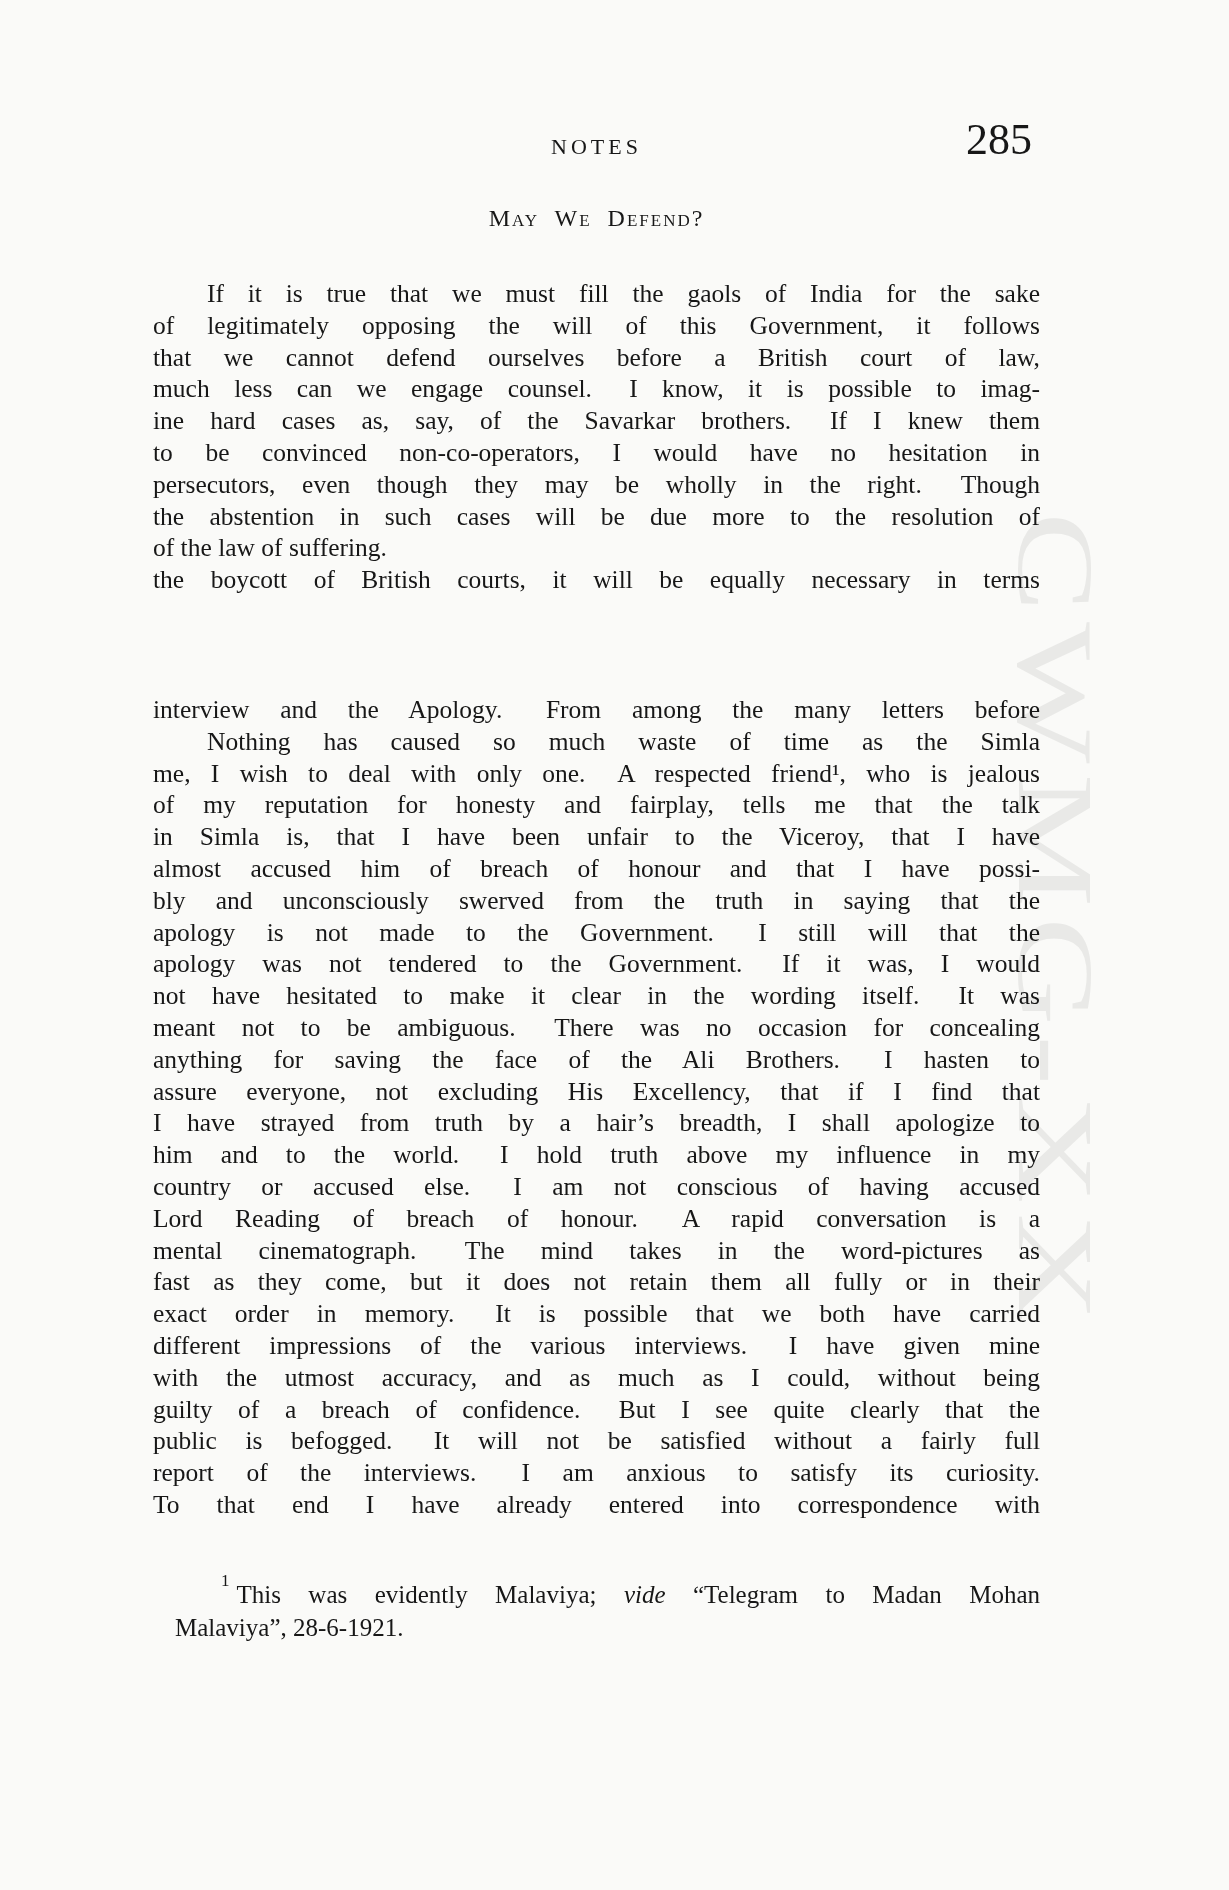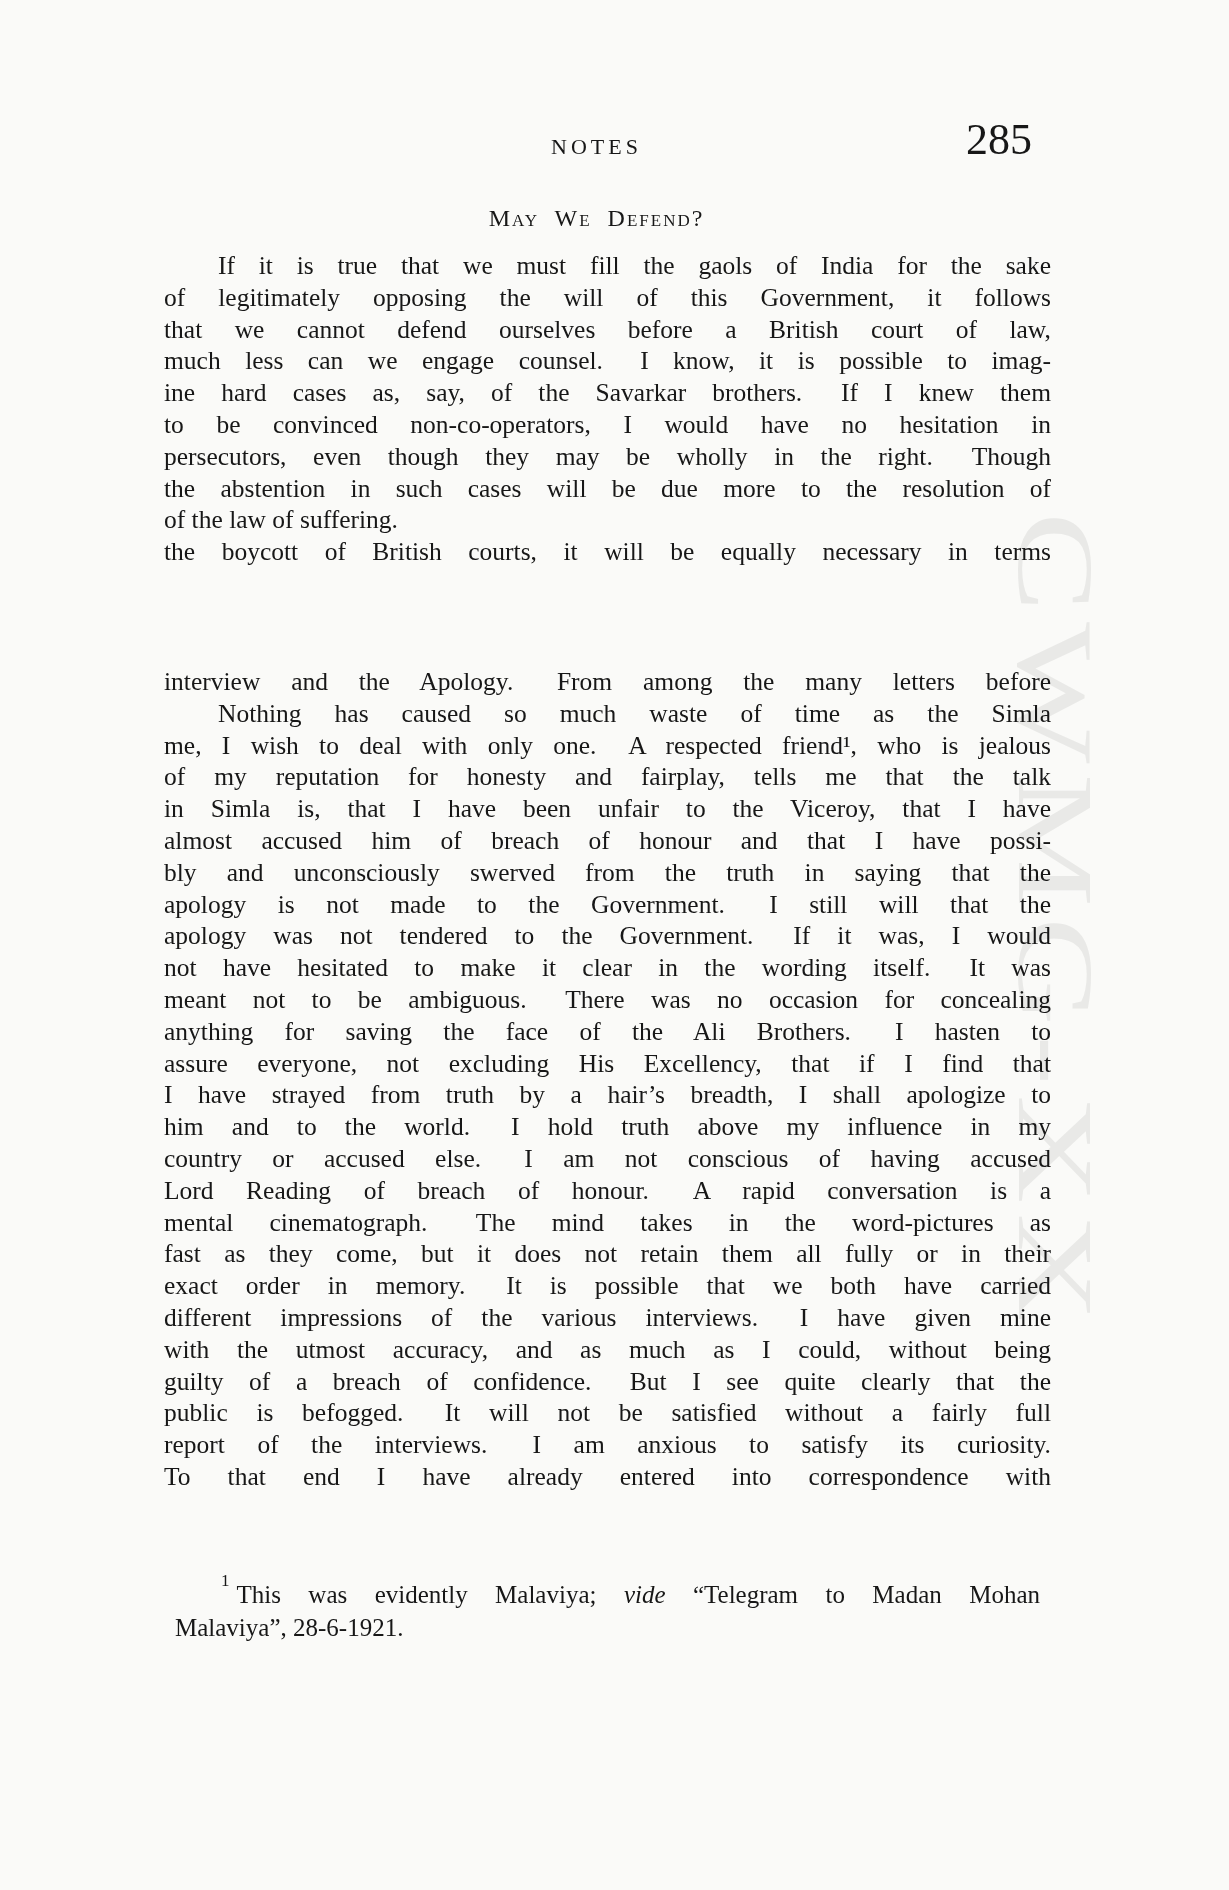--- a/index.html
+++ b/index.html
@@ -20,22 +20,22 @@
   }
   .h {
     position:absolute; left:153px; width:887px;
     text-align:center; font-variant:small-caps;
     font-size:24px; letter-spacing:2px; word-spacing:8px;
     line-height:1; font-weight:normal; margin:0;
   }
   .h1pos { top:206px; }
   .h2pos { top:618px; }
   .textblock {
-    position:absolute; left:164px; width:887px;
-    font-size:25.5px; line-height:31.8px;
+    position:absolute; left:153px; width:887px;
+    font-size:25.5px; line-height:31.8px;margin-top:28px;
   }
   .para1 { top:250px; }
   .para2 { top:666px; }
   .line { text-align:justify; text-align-last:justify; }
   .line.first { text-indent:54px; }
   .endleft .line.last { text-align-last:left; }
   .footnote {
     position:absolute; left:175px; width:865px; top:1572px;
     font-size:25px; line-height:33px;
   }

